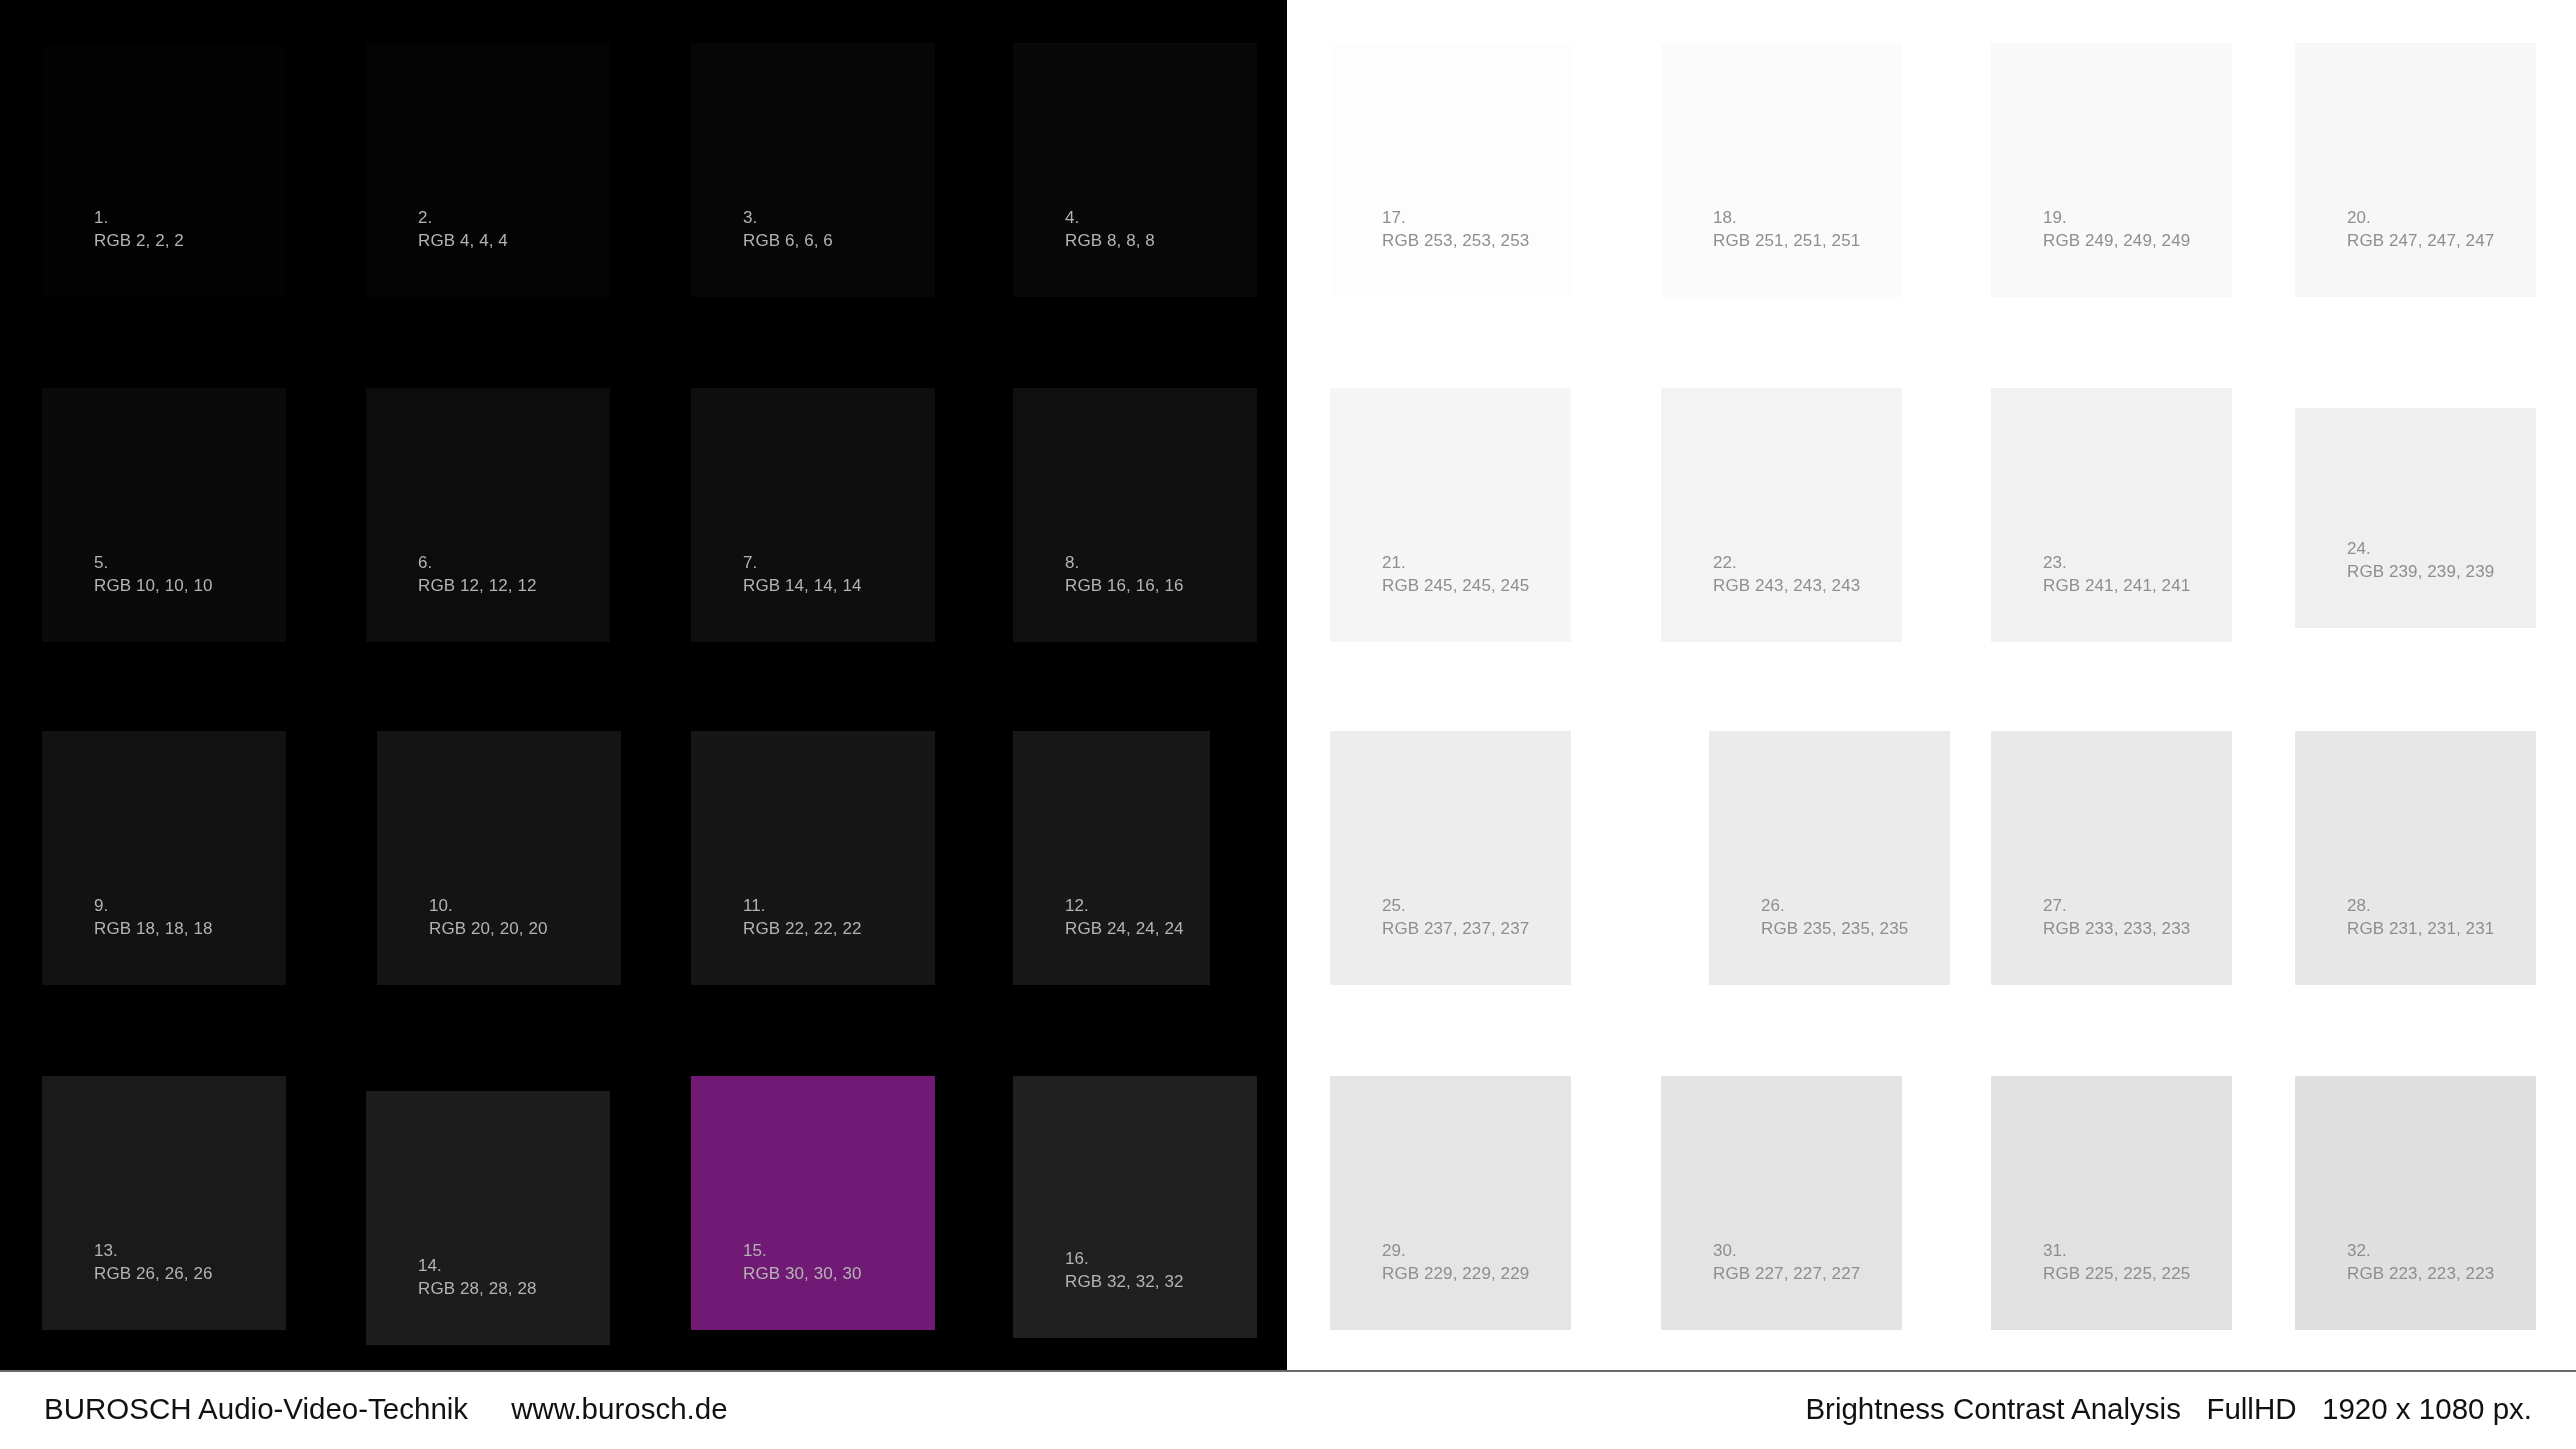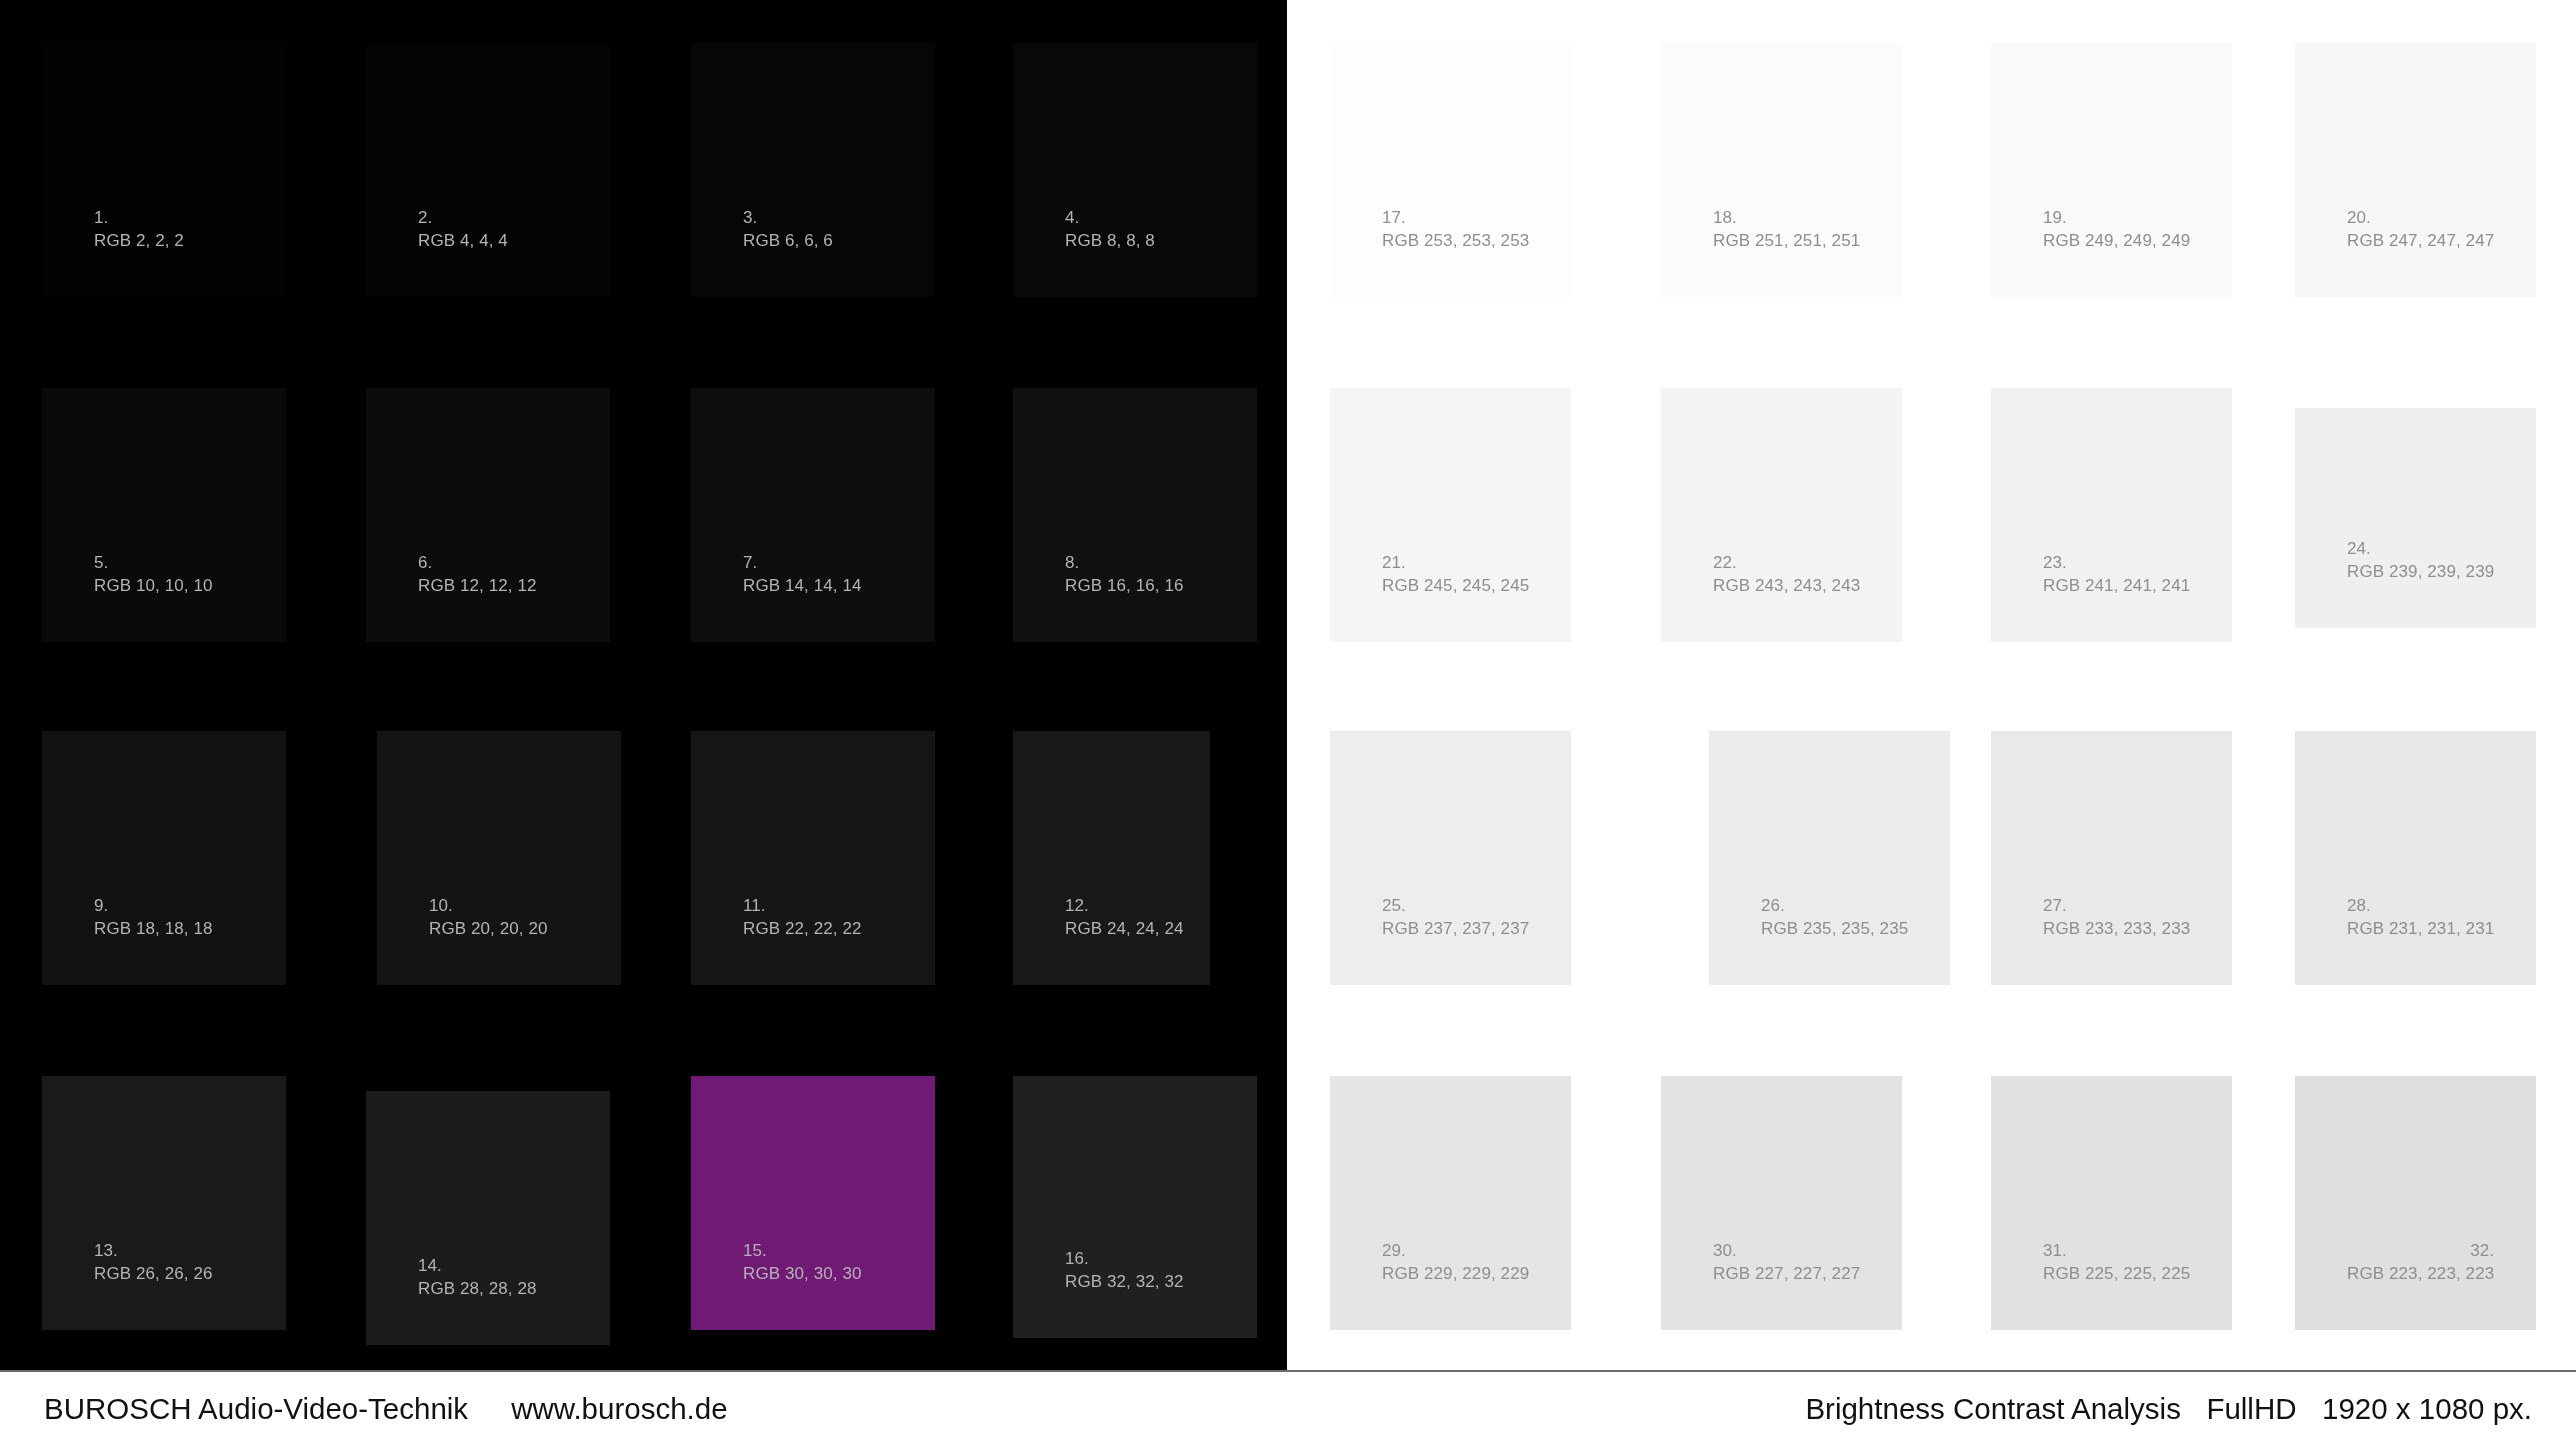--- a/index.html
+++ b/index.html
@@ -167,21 +167,21 @@
       </div>
       <div class="patch" style="left: 43px; top: 1076px; width: 241px; height: 254px; background: rgb(229, 229, 229);">
         <div class="plabel"><span class="pnum">29.</span><span class="prgb">RGB 229, 229, 229</span></div>
       </div>
       <div class="patch" style="left: 374px; top: 1076px; width: 241px; height: 254px; background: rgb(227, 227, 227);">
         <div class="plabel"><span class="pnum">30.</span><span class="prgb">RGB 227, 227, 227</span></div>
       </div>
       <div class="patch" style="left: 704px; top: 1076px; width: 241px; height: 254px; background: rgb(225, 225, 225);">
         <div class="plabel"><span class="pnum">31.</span><span class="prgb">RGB 225, 225, 225</span></div>
       </div>
-      <div class="patch" style="left: 1008px; top: 1076px; width: 241px; height: 254px; background: rgb(223, 223, 223); text-align: right;">
+      <div class="patch" style="left: 1008px; top: 1076px; width: 241px; height: 254px; background: rgb(223, 223, 223);">
         <div class="plabel"><span class="pnum">32.</span><span class="prgb">RGB 223, 223, 223</span></div>
       </div>
     </div>
 
   <div class="separator"></div>
 
   <div class="footer">
     <div class="footer-left"><span>BUROSCH Audio-Video-Technik</span><span class="gap"></span><span>www.burosch.de</span></div>
     <div class="footer-right"><span>Brightness Contrast Analysis</span><span class="gap"></span><span>FullHD</span><span class="gap"></span><span>1920 x 1080 px.</span></div>
   </div>

